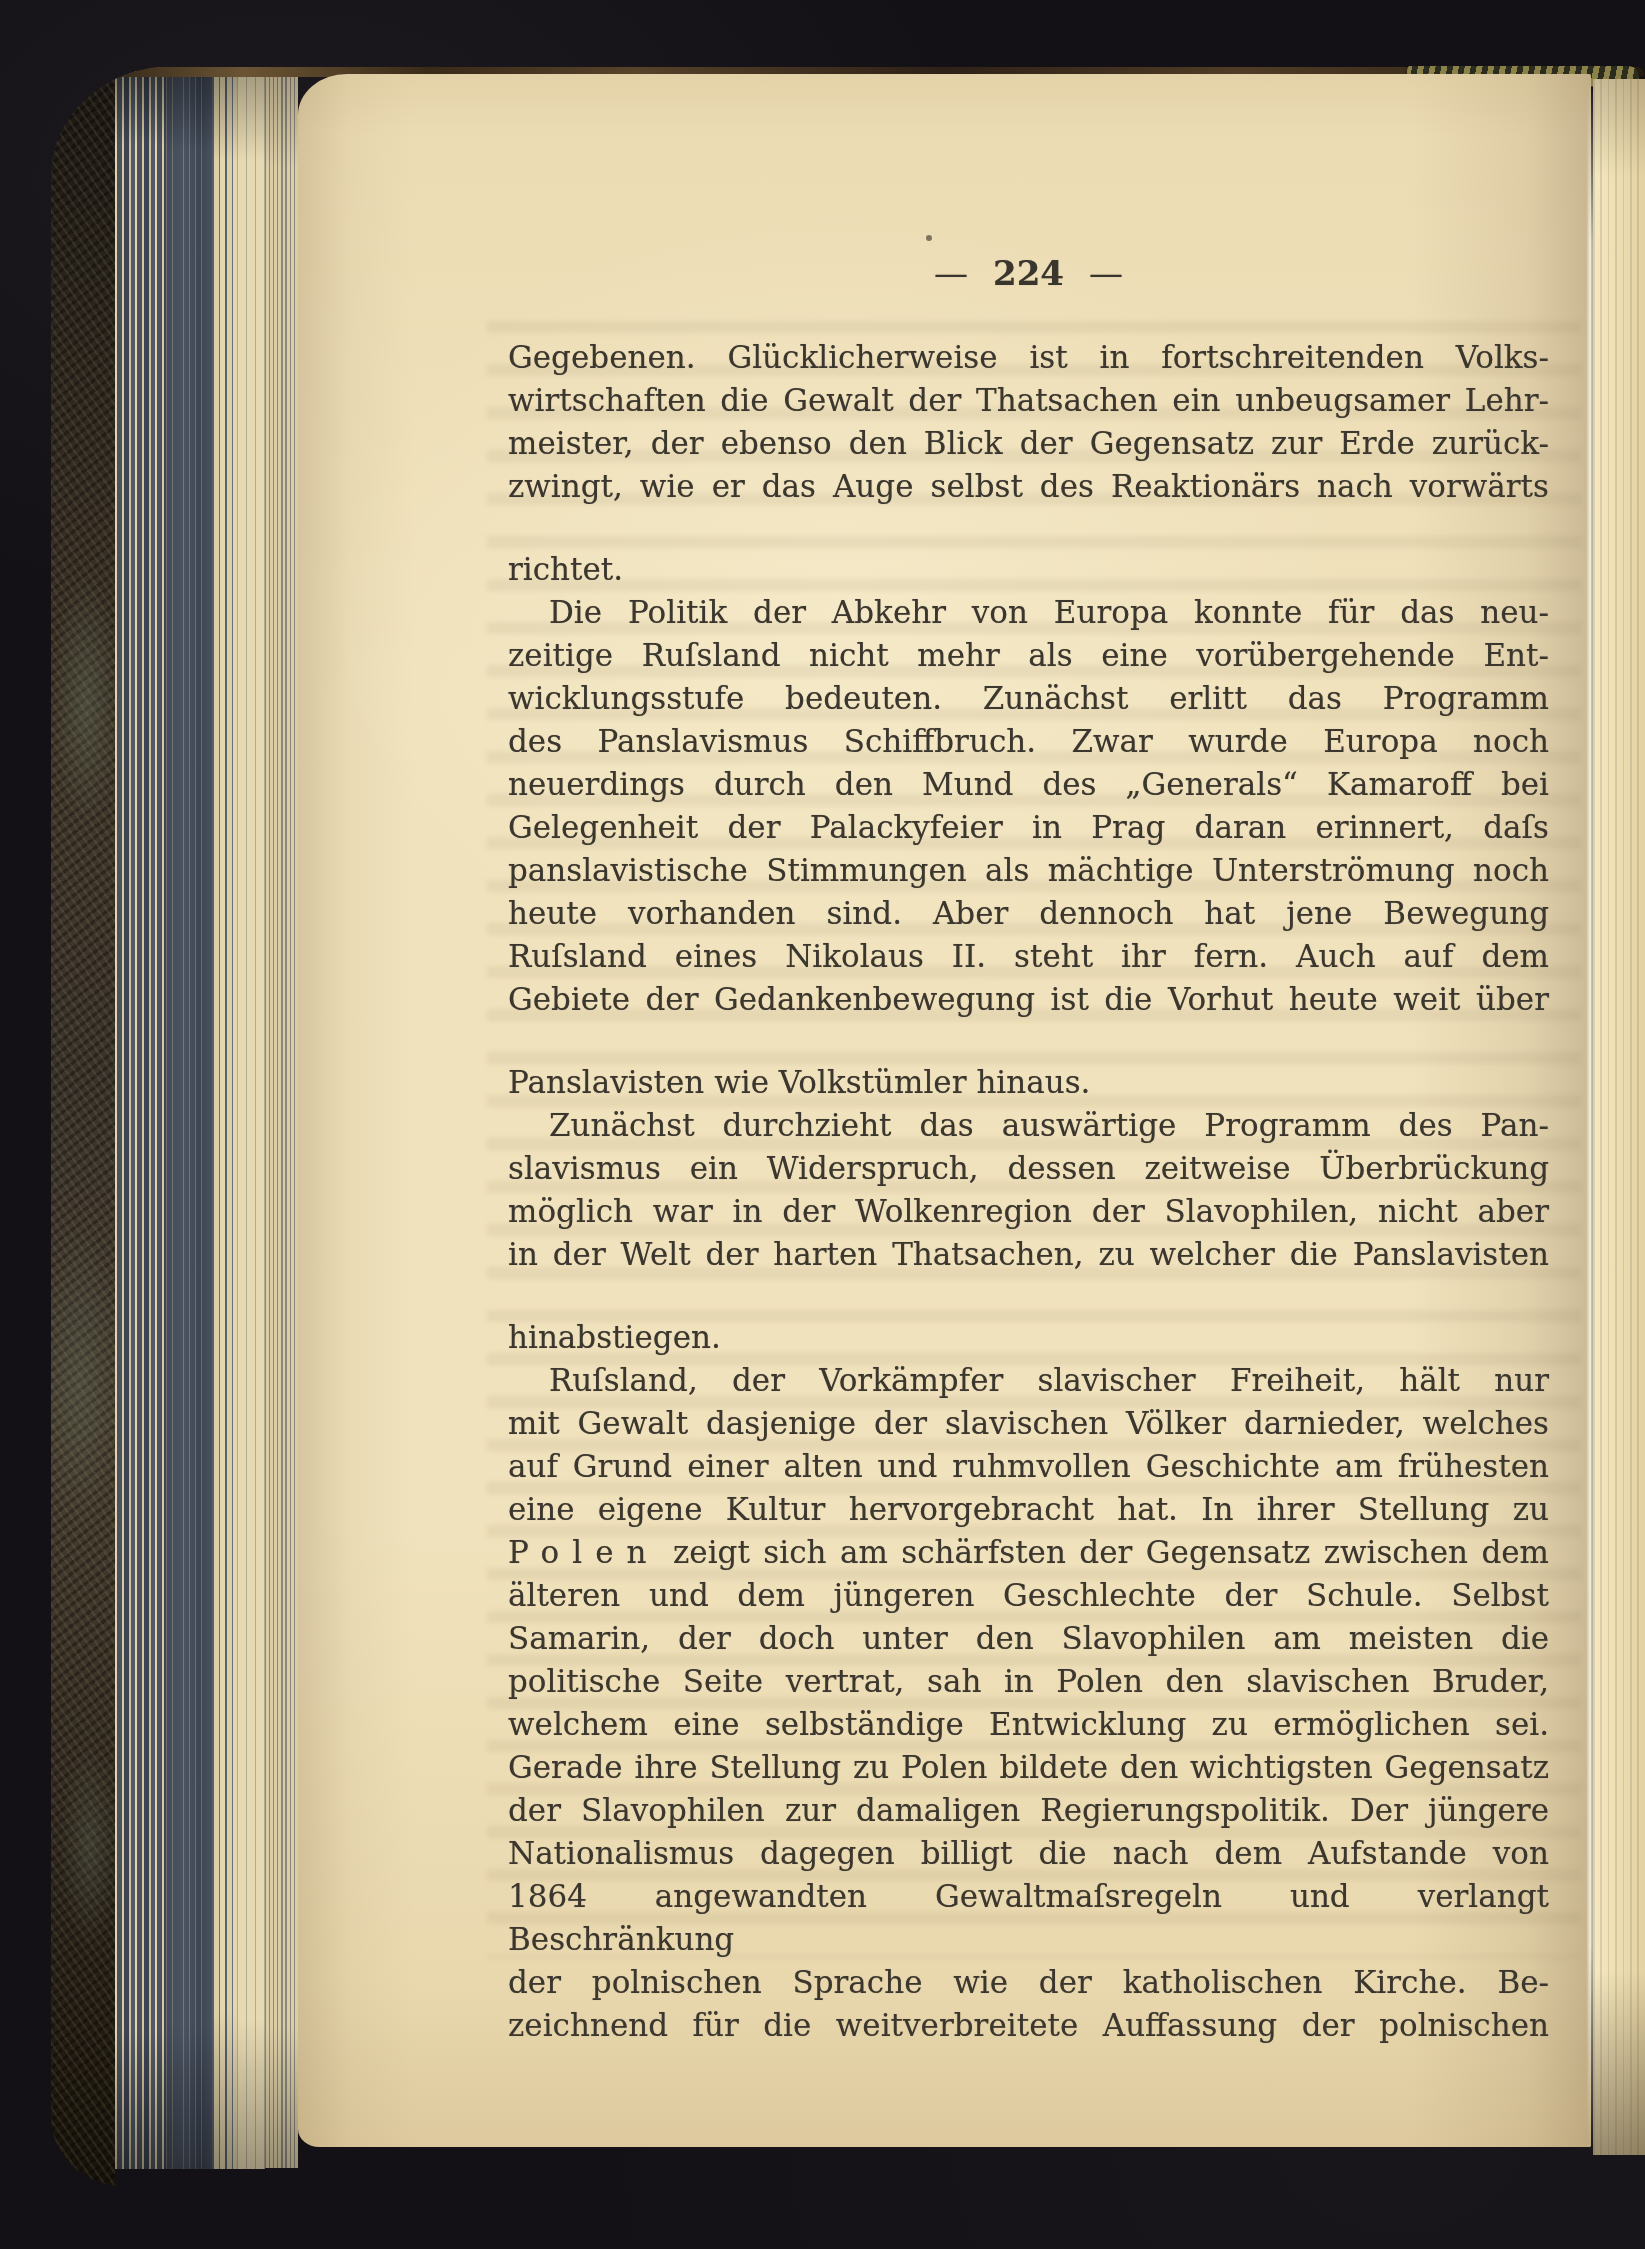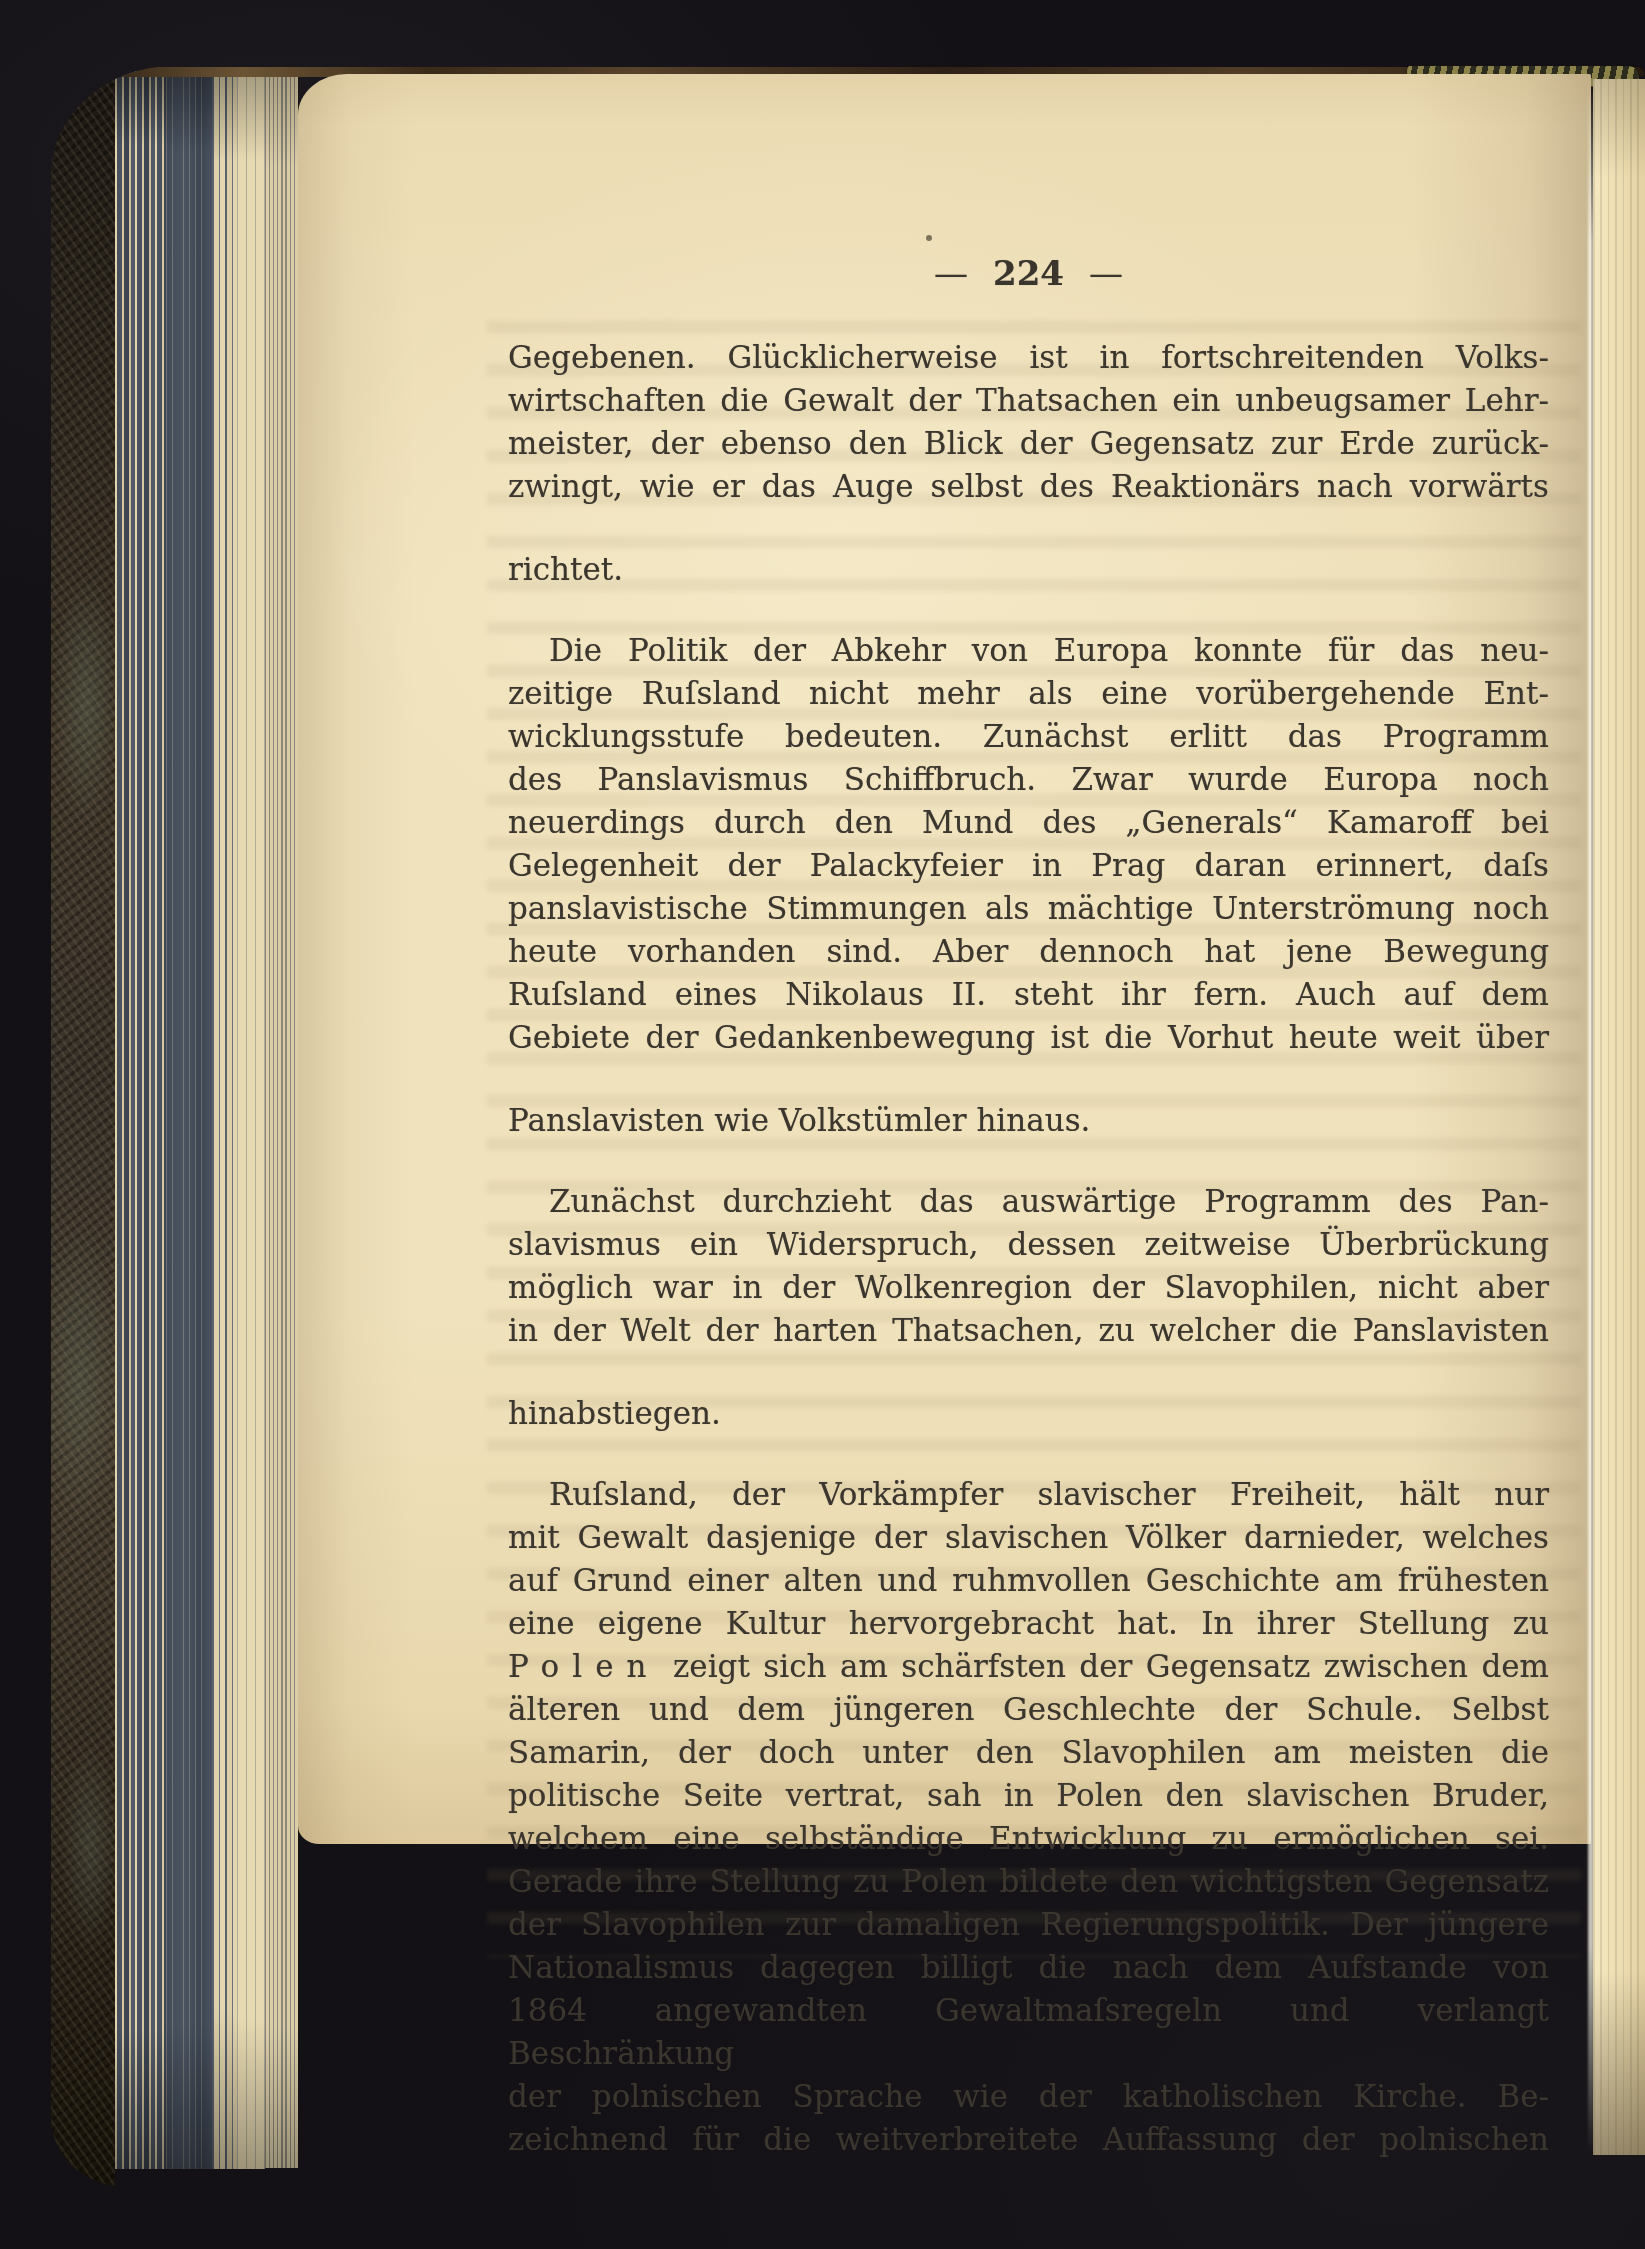--- a/index.html
+++ b/index.html
@@ -67,21 +67,21 @@
     background:linear-gradient(90deg,#2c2014,#6b5434 10%,#3a2a18 22%,#57422a 35%,#2e2116 55%,#503c26 74%,#3a2b1a 88%,#261b10 100%);
   }
   .headband{
     position:absolute;left:1356px;top:-2.5px;width:232px;height:20.6px;border-radius:10px;
     transform:rotate(1.2deg);
     background:repeating-linear-gradient(100deg,#8a8248 0 5.8px,#2c2c1e 5.8px 11.5px);
     box-shadow:0 2.5px 4.1px rgba(0,0,0,0.5);
   }
   
   .page{
-    position:absolute;left:247px;top:8.2px;width:1293px;height:1770px;
+    position:absolute;left:247px;top:8.2px;width:1293px;height:2073px;
     border-radius:49px 1.6px 1.6px 21.4px / 41px 1.6px 1.6px 18px;
     background:
       radial-gradient(740px 576px at 42% 26%, rgba(255,248,224,0.35), transparent 70%),
       linear-gradient(90deg, rgba(125,100,62,0.22) 0, rgba(125,100,62,0.06) 4%, transparent 9%, transparent 86%, rgba(120,92,55,0.12) 95%, rgba(95,70,40,0.26) 100%),
       linear-gradient(180deg, #e3d2a8 0%, #ecdcb4 3%, #f0e2bc 30%, #f0e2bc 70%, #e9d8ae 92%, #ddc99d 100%);
   }
   .fold-highlight{
     position:absolute;left:1537px;top:11.5px;width:5.8px;height:2075px;
     background:linear-gradient(180deg, rgba(255,252,235,0.0), rgba(255,252,235,0.75) 8%, rgba(255,252,235,0.75) 90%, rgba(255,252,235,0));
     filter:blur(0.8px);
@@ -111,21 +111,21 @@
     text-shadow:0 0 0.8px rgba(58,53,45,0.45);
   }
   .page-number .dash{margin:0 25px;font-weight:400;}
   .textblock{
     position:absolute;left:210px;top:262px;width:1041px;
     color:#3b362e;font-size:31px;line-height:43px;
     text-shadow:0 0 0.8px rgba(58,53,45,0.40);
   }
   .line{text-align:justify;text-align-last:justify;white-space:normal;}
   .line.last{text-align-last:left;margin-top:40px;}
-  .line.indent{text-indent:41px;margin-top:38px;}
+  .line.indent{text-indent:41px;}
   .spaced{letter-spacing:0.42em;}
 </style>
 </head>
 <body>
 
 <div class="scene">
   <div class="book">
     <div class="cover"></div>
     <div class="stripes-a"></div>
     <div class="darkband"></div>

